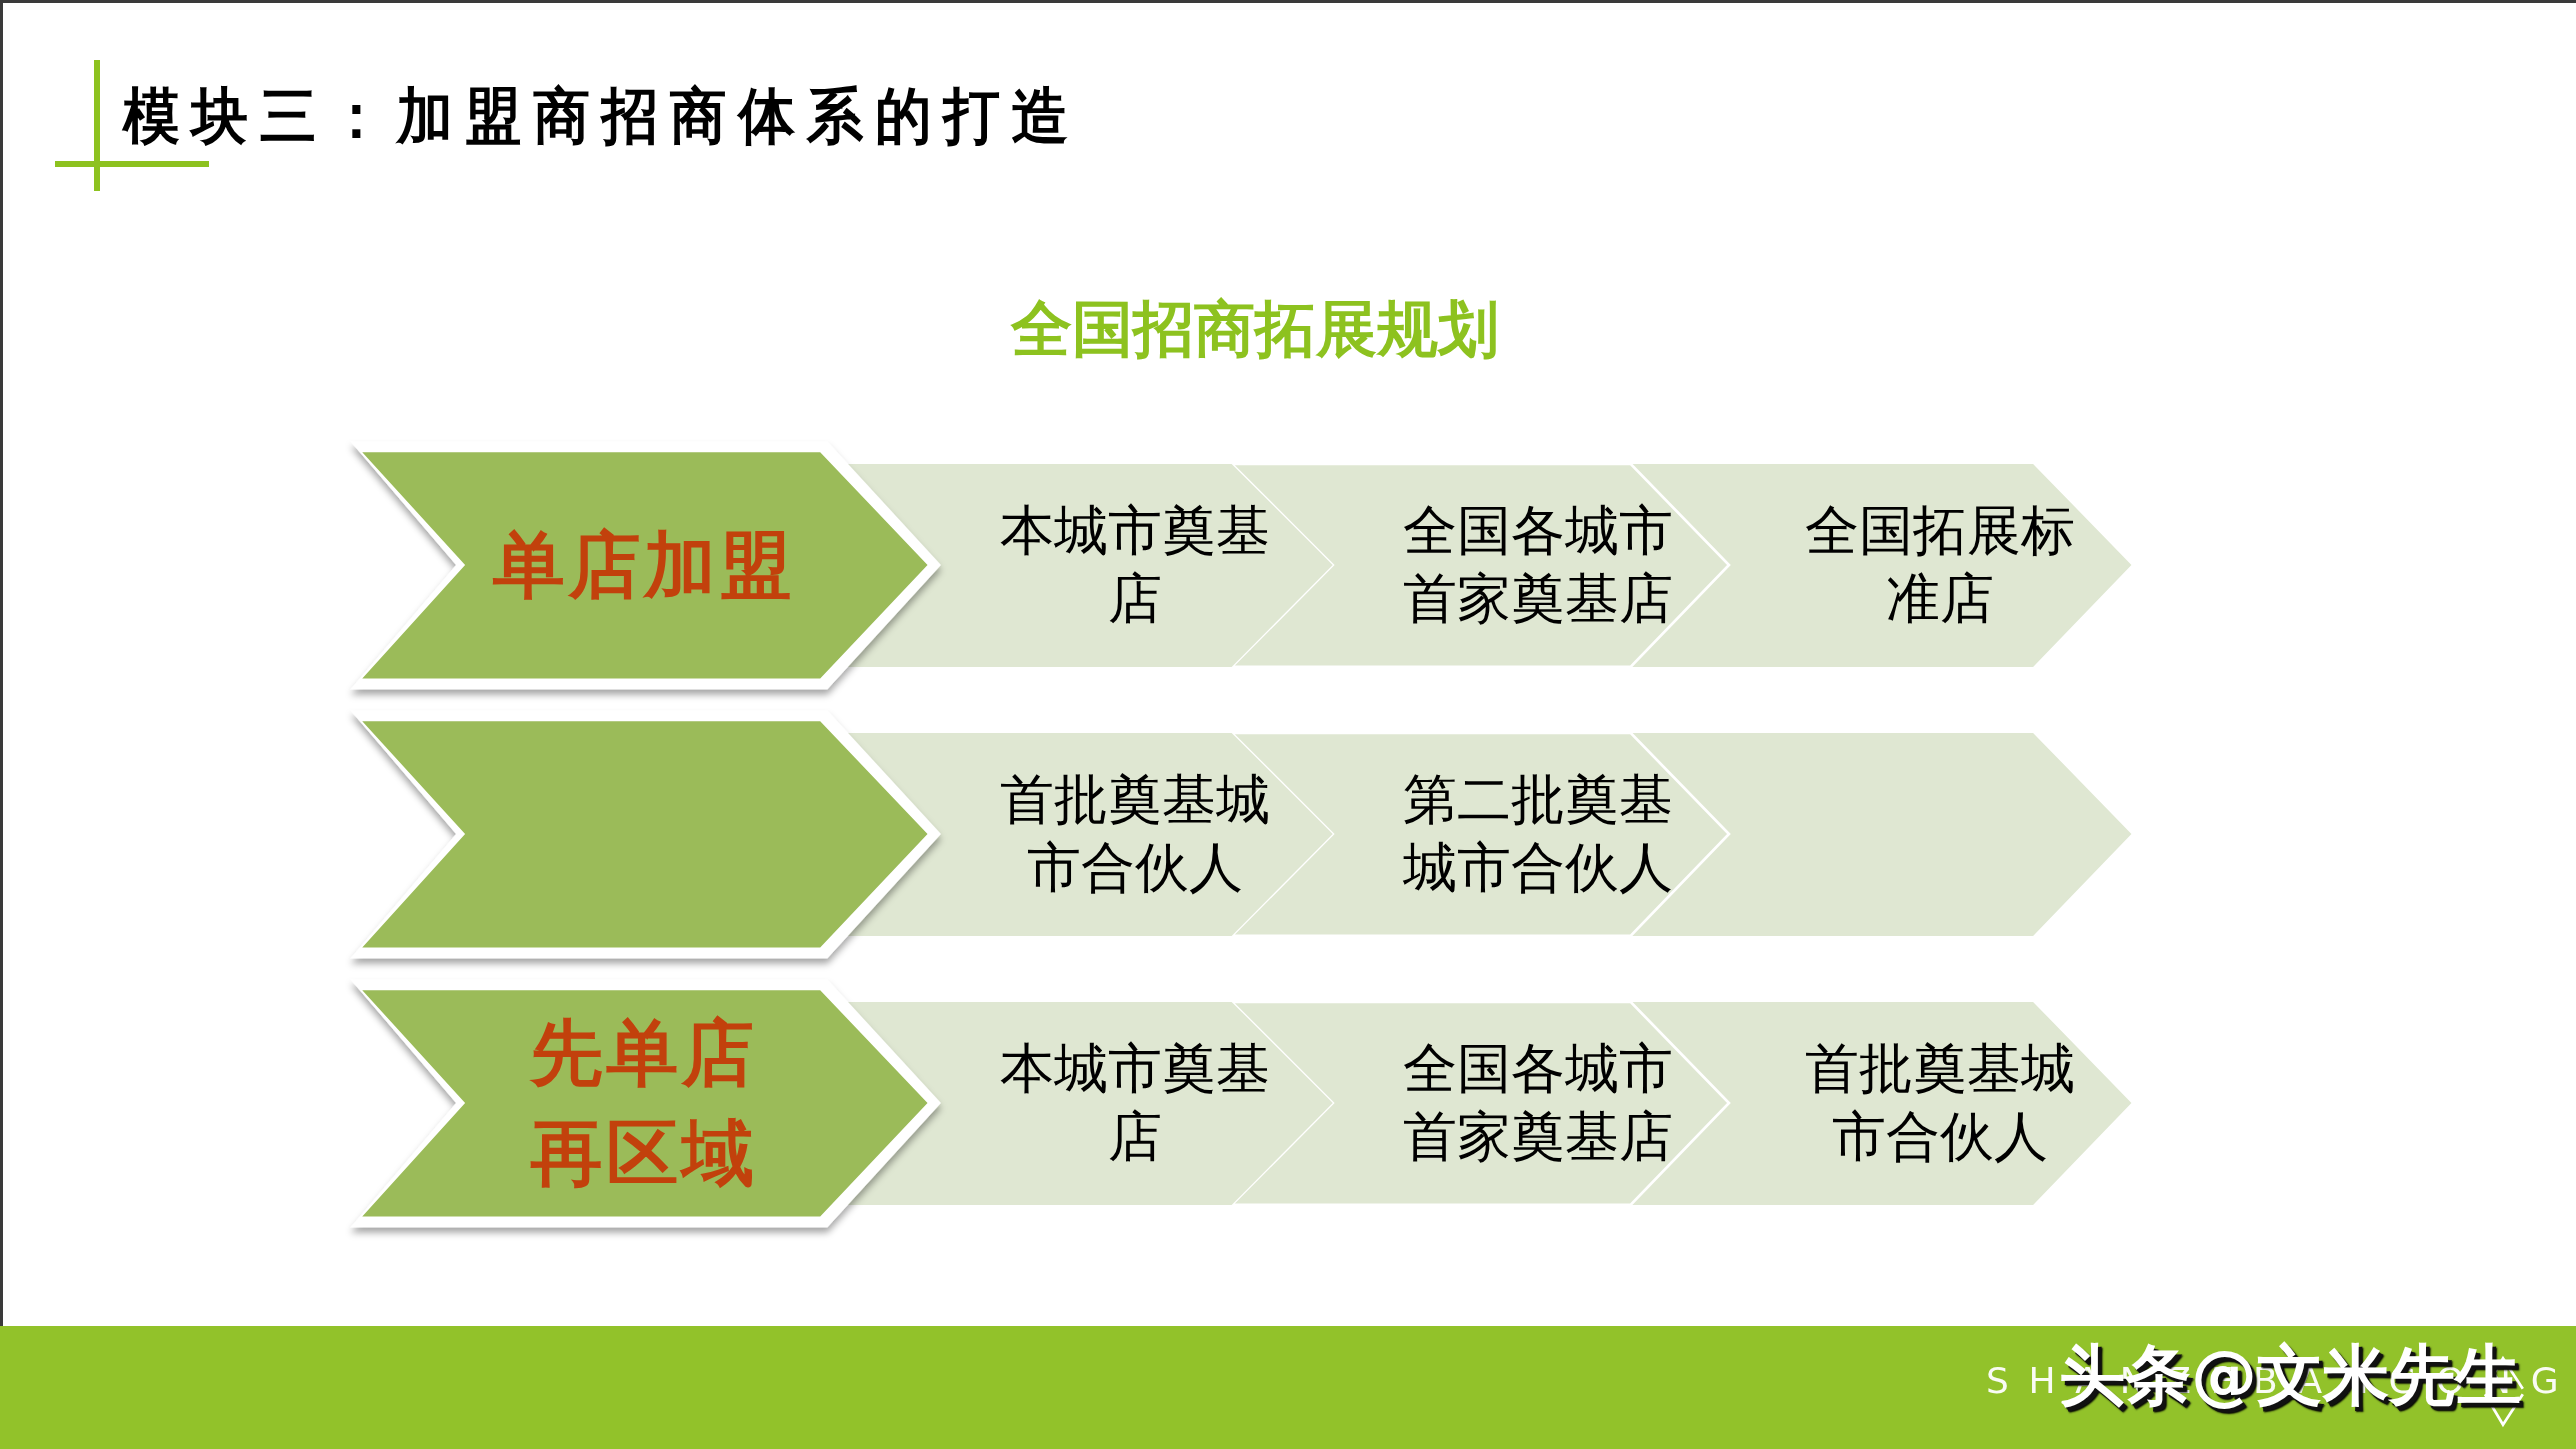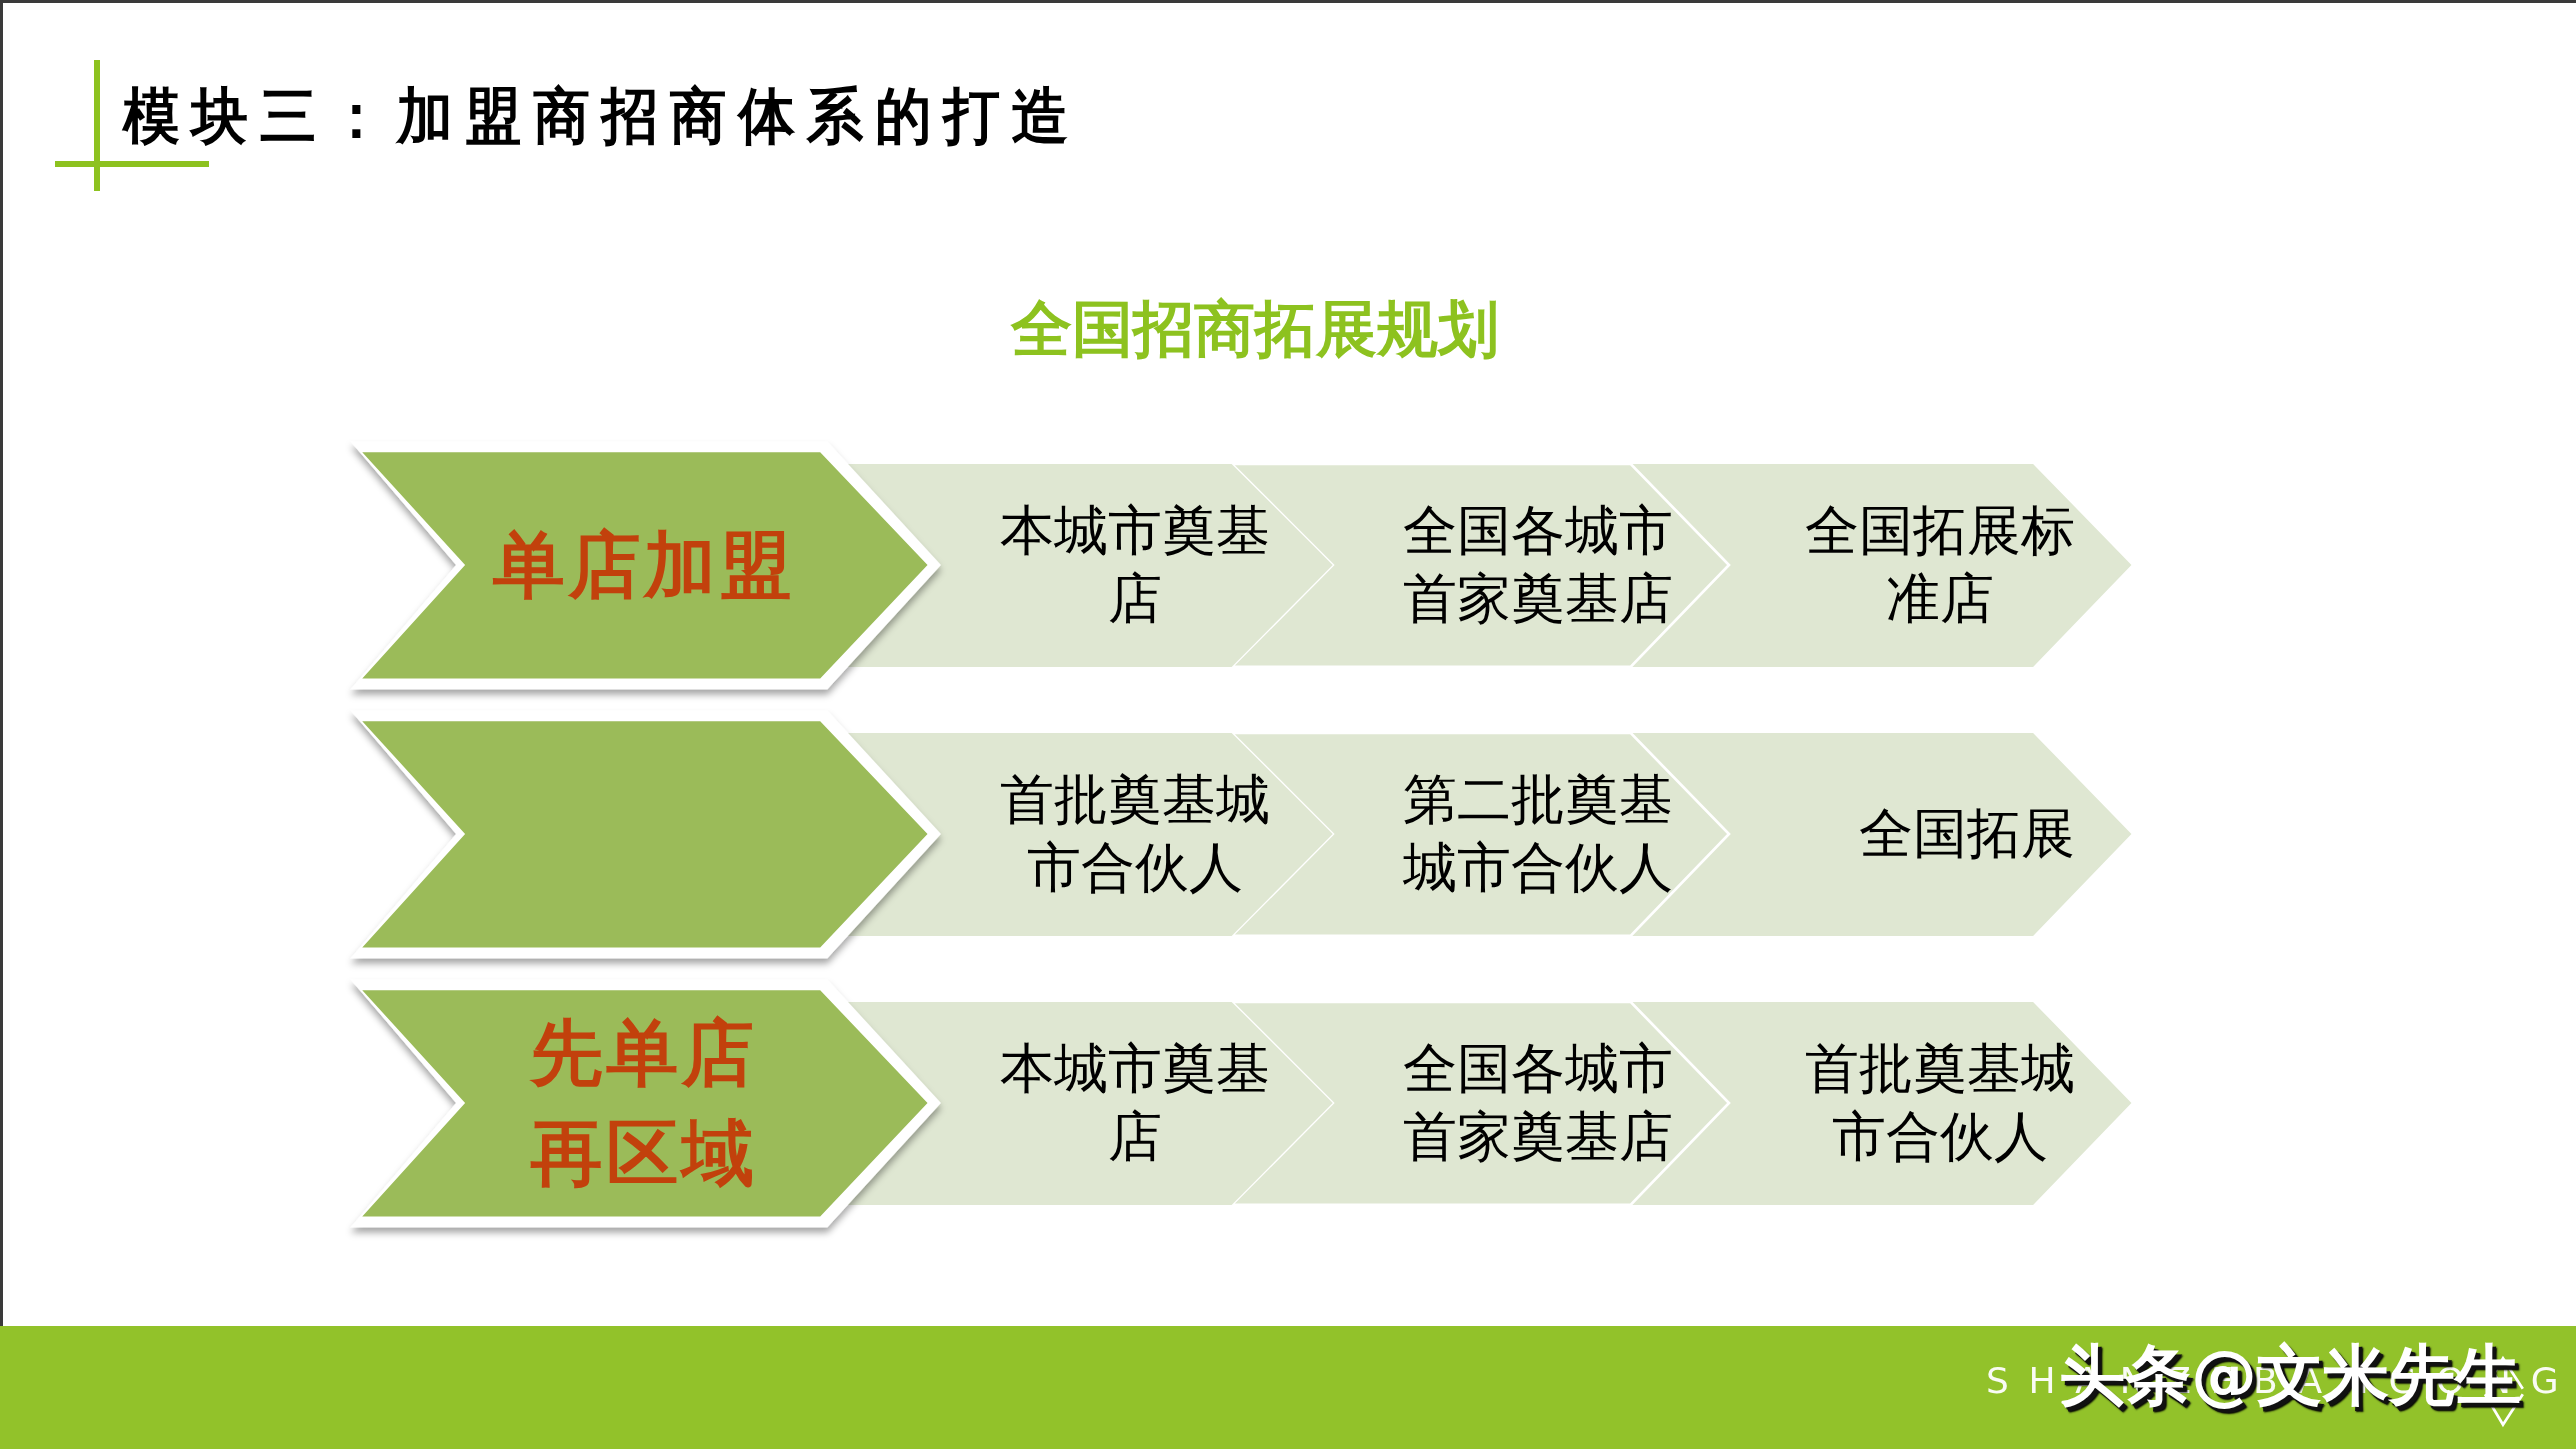--- a/index.html
+++ b/index.html
@@ -100,23 +100,20 @@
       <polygon points="405,0 917,0 1037,126 917,253 405,253 520,126" fill="#9bbb59"></polygon>
     </svg>
     <div class="step-label" style="left:894px;width:376px;">
         <span>首批奠基城
 市合伙人</span>
       </div>
     <div class="step-label" style="left:1297px;width:376px;">
         <span>第二批奠基
 城市合伙人</span>
       </div>
-    <div class="step-label" style="left:1699px;width:376px;">
-        <span>全国拓展</span>
-      </div>
   </div>
 
   <div class="row" style="top:990px;padding-left:28px;">
     <svg width="2576" height="242" viewBox="0 0 2880 270">
       <polygon points="1823,13 2273,13 2383,126 2273,240 1823,240 1933,126" fill="#dfe7d2"></polygon>
       <polygon points="1377,13 1823,13 1933,126 1823,240 1377,240 1490,126" fill="#dfe7d2" stroke="#ffffff" stroke-width="3"></polygon>
       <polygon points="930,13 1377,13 1490,126 1377,240 930,240" fill="#dfe7d2"></polygon>
       <polygon points="392,-12 925,-12 1052,126 925,265 392,265 510,126" fill="#ffffff" filter="url(#sh1)"></polygon>
       <polygon points="405,0 917,0 1037,126 917,253 405,253 520,126" fill="#9bbb59"></polygon>
     </svg>

